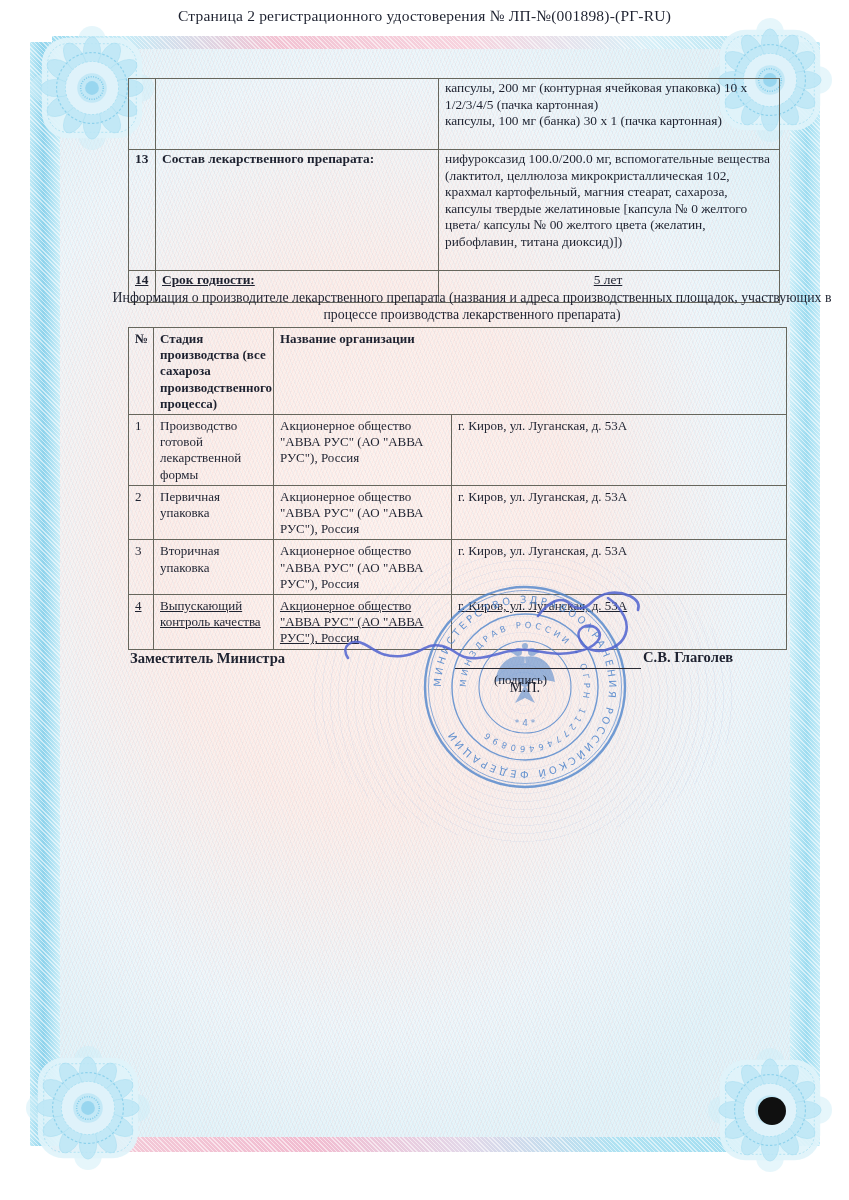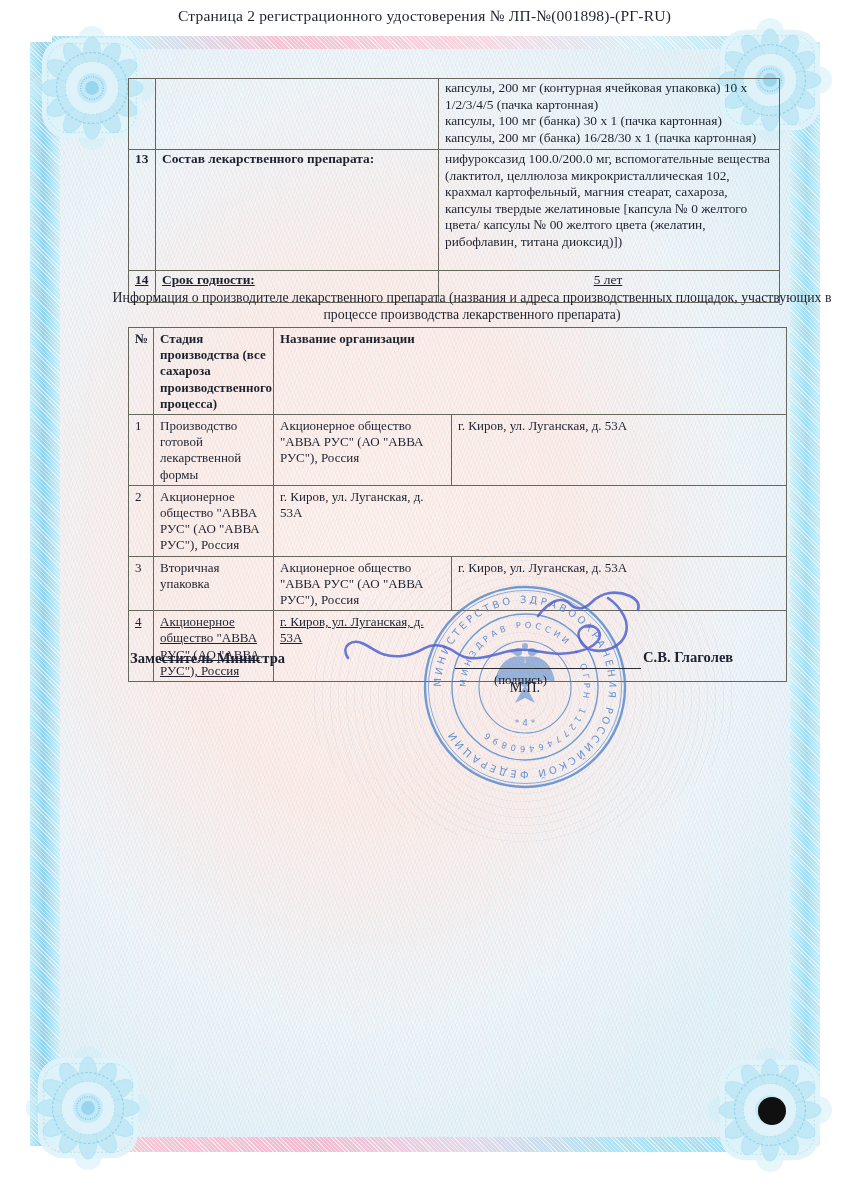--- a/index.html
+++ b/index.html
@@ -133,21 +133,20 @@
 
 <div class="doc-header">Страница 2  регистрационного удостоверения № ЛП-№(001898)-(РГ-RU)</div>
 
 <div class="t t1">
   <div class="row row-cont">
     <div class="c b"></div>
     <div class="c b"></div>
     <div class="c">
       <div>капсулы, 200 мг (контурная ячейковая упаковка) 10 х 1/2/3/4/5 (пачка картонная)</div>
       <div>капсулы, 100 мг (банка) 30 х 1 (пачка картонная)</div>
-      <div>капсулы, 200 мг (банка) 16/28/30 х 1 (пачка картонная)</div>
     </div>
   </div>
   <div class="row row-13">
     <div class="c b">13</div>
     <div class="c b">Состав лекарственного препарата:</div>
     <div class="c">нифуроксазид 100.0/200.0 мг, вспомогательные вещества (лактитол, целлюлоза микрокристаллическая 102, крахмал картофельный, магния стеарат, сахароза, капсулы твердые желатиновые [капсула № 0 желтого цвета/ капсулы № 00 желтого цвета (желатин, рибофлавин, титана диоксид)])</div>
   </div>
   <div class="row row-14">
     <div class="c b">14</div>
     <div class="c b">Срок годности:</div>
@@ -164,31 +163,33 @@
     <div class="c b">Название организации</div>
   </div>
   <div class="row row-d">
     <div class="c">1</div>
     <div class="c">Производство готовой лекарственной формы</div>
     <div class="c">Акционерное общество "АВВА РУС" (АО "АВВА РУС"), Россия</div>
     <div class="c">г. Киров, ул. Луганская, д. 53А</div>
   </div>
   <div class="row row-d">
     <div class="c">2</div>
+    <div class="c">Первичная упаковка</div>
     <div class="c">Акционерное общество "АВВА РУС" (АО "АВВА РУС"), Россия</div>
     <div class="c">г. Киров, ул. Луганская, д. 53А</div>
   </div>
   <div class="row row-d">
     <div class="c">3</div>
     <div class="c">Вторичная упаковка</div>
     <div class="c">Акционерное общество "АВВА РУС" (АО "АВВА РУС"), Россия</div>
     <div class="c">г. Киров, ул. Луганская, д. 53А</div>
   </div>
   <div class="row row-d">
     <div class="c">4</div>
+    <div class="c">Выпускающий контроль качества</div>
     <div class="c">Акционерное общество "АВВА РУС" (АО "АВВА РУС"), Россия</div>
     <div class="c">г. Киров, ул. Луганская, д. 53А</div>
   </div>
 </div>
 
 <div class="official-title">Заместитель Министра</div>
 <div class="signer-name">С.В. Глаголев</div>
 <div class="sig-line"></div>
 <div class="sig-caption">(подпись)</div>
 <div class="seal-caption">М.П.</div>

